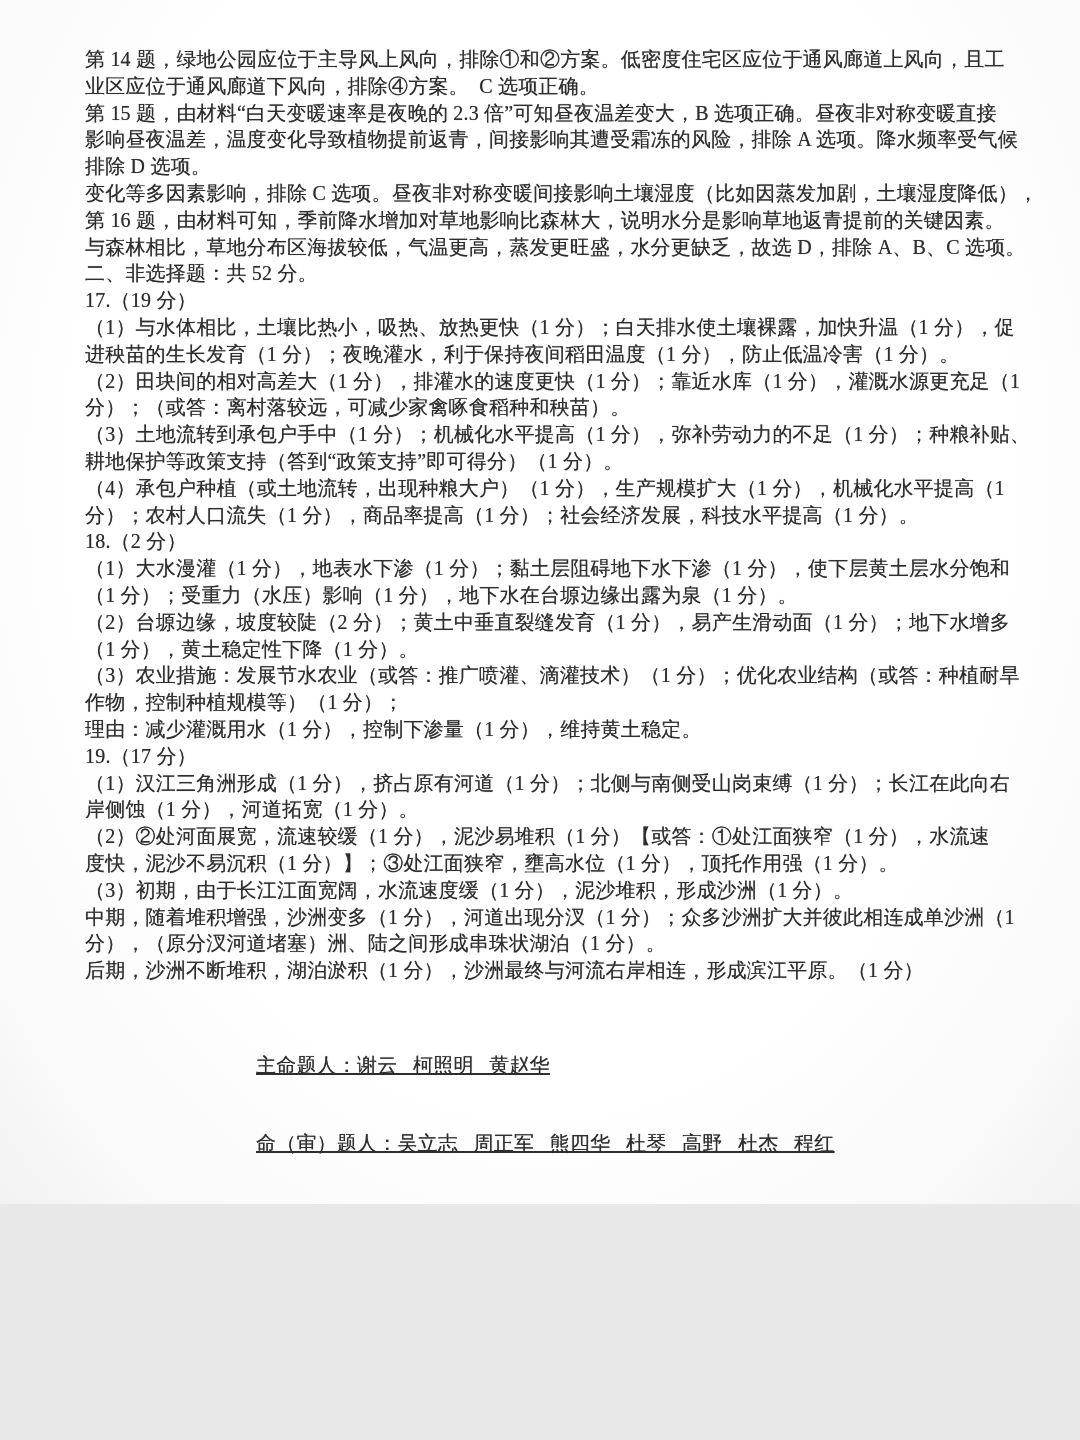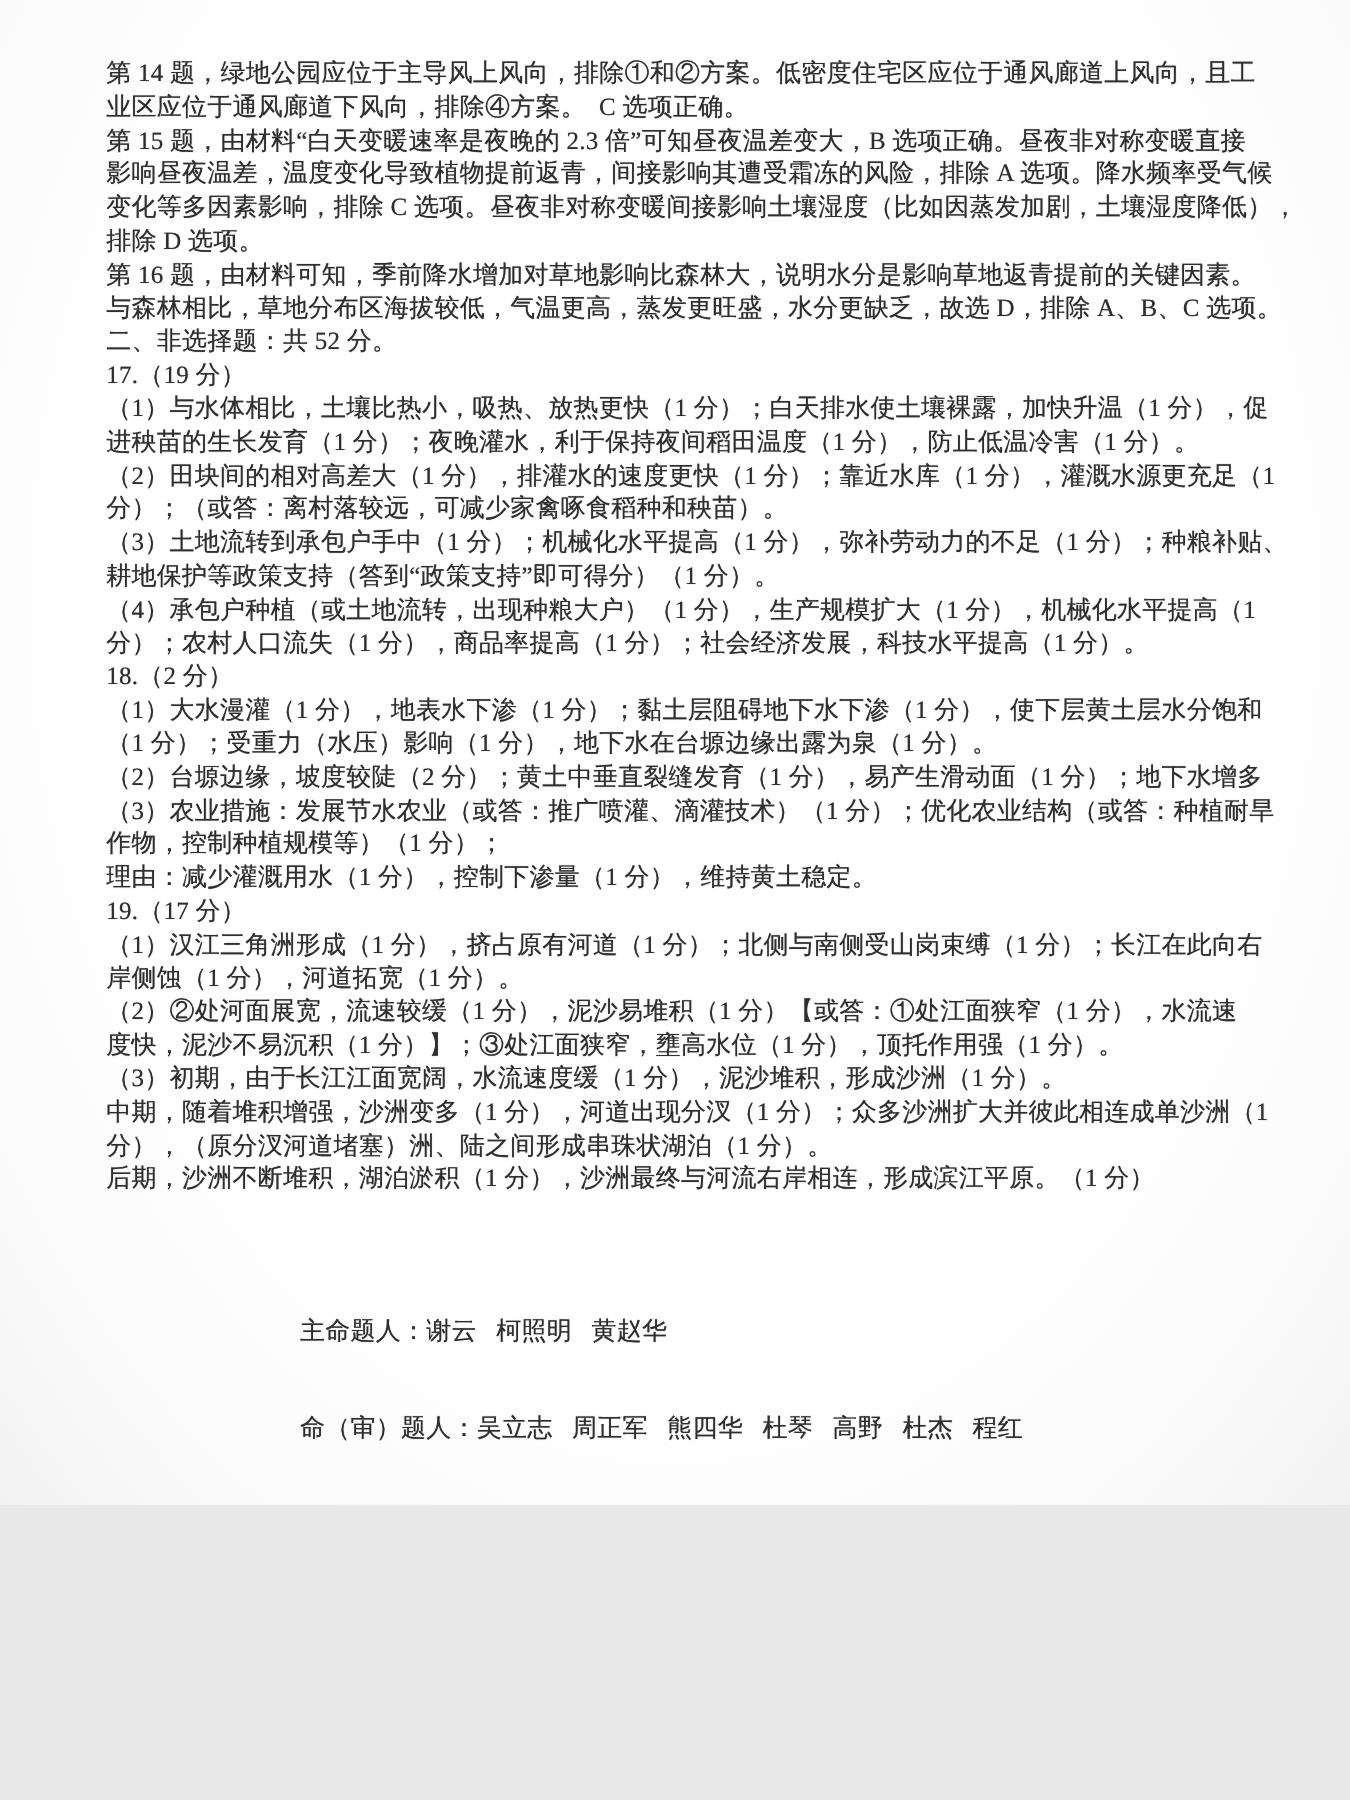--- a/index.html
+++ b/index.html
@@ -26,21 +26,22 @@
   .line {
     font-size: 20px;
     line-height: 26.8px;
     white-space: pre;
     letter-spacing: 0.2px;
     text-shadow: 0 0 0.7px rgba(60,60,60,0.75);
   }
   .footer-block {
     position: absolute;
     top: 1052px;
-    left: 240px;
+    left: 256px;
+    text-decoration: underline;
   }
   .footer-line {
     font-size: 20px;
     line-height: 26.8px;
     white-space: pre;
     letter-spacing: 0.2px;
     text-shadow: 0 0 0.7px rgba(60,60,60,0.75);
   }
   .footer-line + .footer-line {
     margin-top: 51px;
@@ -49,38 +50,39 @@
 </head>
 <body>
 
 <div class="page">
 
   <div class="body-text">
       <div class="line">第 14 题，绿地公园应位于主导风上风向，排除①和②方案。低密度住宅区应位于通风廊道上风向，且工</div>
       <div class="line">业区应位于通风廊道下风向，排除④方案。  C 选项正确。</div>
       <div class="line">第 15 题，由材料“白天变暖速率是夜晚的 2.3 倍”可知昼夜温差变大，B 选项正确。昼夜非对称变暖直接</div>
       <div class="line">影响昼夜温差，温度变化导致植物提前返青，间接影响其遭受霜冻的风险，排除 A 选项。降水频率受气候</div>
+      <div class="line">排除 D 选项。</div>
       <div class="line">变化等多因素影响，排除 C 选项。昼夜非对称变暖间接影响土壤湿度（比如因蒸发加剧，土壤湿度降低），</div>
-      <div class="line">排除 D 选项。</div>
       <div class="line">第 16 题，由材料可知，季前降水增加对草地影响比森林大，说明水分是影响草地返青提前的关键因素。</div>
       <div class="line">与森林相比，草地分布区海拔较低，气温更高，蒸发更旺盛，水分更缺乏，故选 D，排除 A、B、C 选项。</div>
       <div class="line">二、非选择题：共 52 分。</div>
       <div class="line">17.（19 分）</div>
       <div class="line">（1）与水体相比，土壤比热小，吸热、放热更快（1 分）；白天排水使土壤裸露，加快升温（1 分），促</div>
       <div class="line">进秧苗的生长发育（1 分）；夜晚灌水，利于保持夜间稻田温度（1 分），防止低温冷害（1 分）。</div>
       <div class="line">（2）田块间的相对高差大（1 分），排灌水的速度更快（1 分）；靠近水库（1 分），灌溉水源更充足（1</div>
       <div class="line">分）；（或答：离村落较远，可减少家禽啄食稻种和秧苗）。</div>
       <div class="line">（3）土地流转到承包户手中（1 分）；机械化水平提高（1 分），弥补劳动力的不足（1 分）；种粮补贴、</div>
       <div class="line">耕地保护等政策支持（答到“政策支持”即可得分）（1 分）。</div>
       <div class="line">（4）承包户种植（或土地流转，出现种粮大户）（1 分），生产规模扩大（1 分），机械化水平提高（1</div>
       <div class="line">分）；农村人口流失（1 分），商品率提高（1 分）；社会经济发展，科技水平提高（1 分）。</div>
       <div class="line">18.（2 分）</div>
       <div class="line">（1）大水漫灌（1 分），地表水下渗（1 分）；黏土层阻碍地下水下渗（1 分），使下层黄土层水分饱和</div>
       <div class="line">（1 分）；受重力（水压）影响（1 分），地下水在台塬边缘出露为泉（1 分）。</div>
       <div class="line">（2）台塬边缘，坡度较陡（2 分）；黄土中垂直裂缝发育（1 分），易产生滑动面（1 分）；地下水增多</div>
+      <div class="line">（1 分），黄土稳定性下降（1 分）。</div>
       <div class="line">（3）农业措施：发展节水农业（或答：推广喷灌、滴灌技术）（1 分）；优化农业结构（或答：种植耐旱</div>
       <div class="line">作物，控制种植规模等）（1 分）；</div>
       <div class="line">理由：减少灌溉用水（1 分），控制下渗量（1 分），维持黄土稳定。</div>
       <div class="line">19.（17 分）</div>
       <div class="line">（1）汉江三角洲形成（1 分），挤占原有河道（1 分）；北侧与南侧受山岗束缚（1 分）；长江在此向右</div>
       <div class="line">岸侧蚀（1 分），河道拓宽（1 分）。</div>
       <div class="line">（2）②处河面展宽，流速较缓（1 分），泥沙易堆积（1 分）【或答：①处江面狭窄（1 分），水流速</div>
       <div class="line">度快，泥沙不易沉积（1 分）】；③处江面狭窄，壅高水位（1 分），顶托作用强（1 分）。</div>
       <div class="line">（3）初期，由于长江江面宽阔，水流速度缓（1 分），泥沙堆积，形成沙洲（1 分）。</div>
       <div class="line">中期，随着堆积增强，沙洲变多（1 分），河道出现分汊（1 分）；众多沙洲扩大并彼此相连成单沙洲（1</div>

